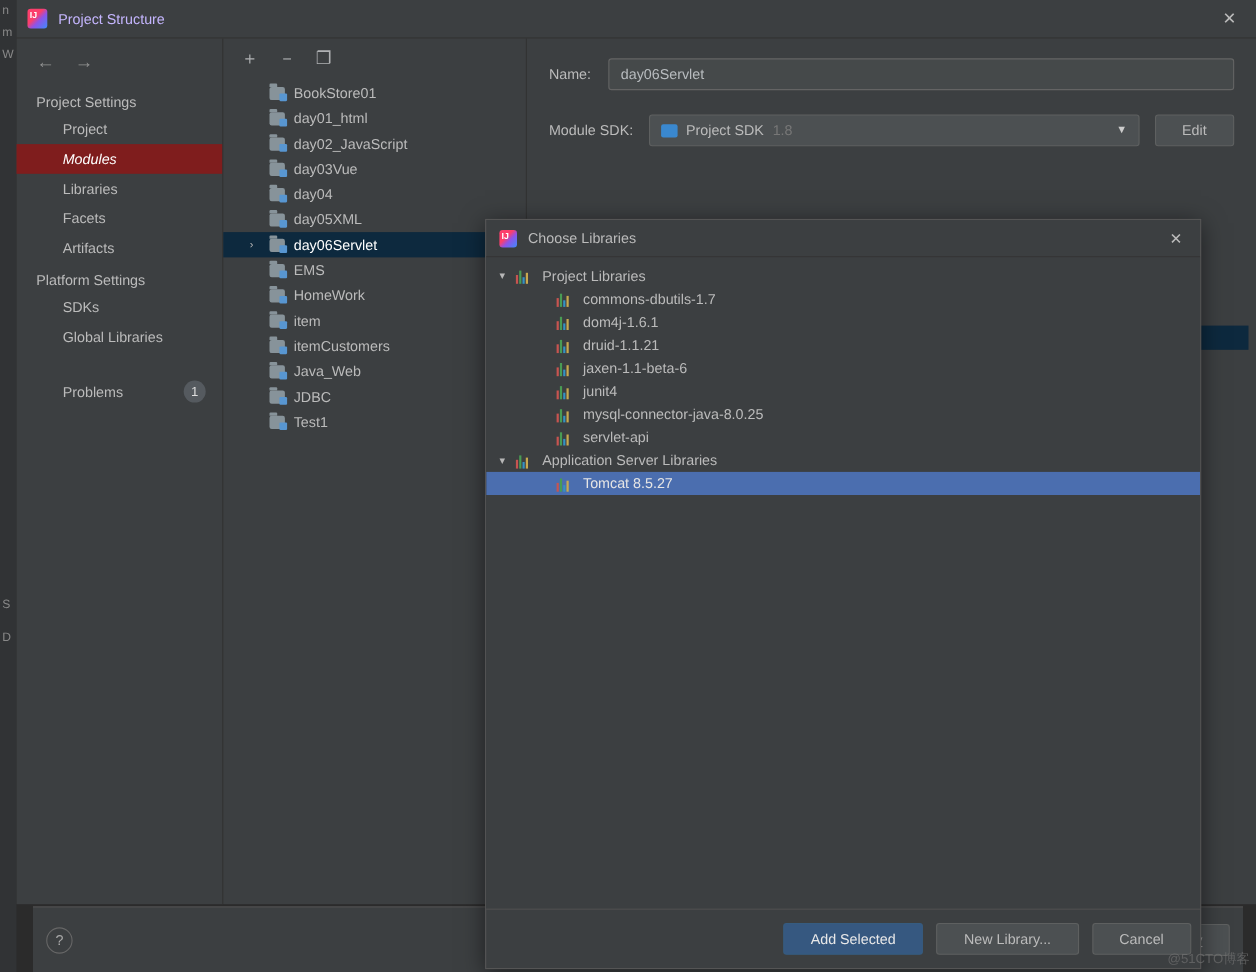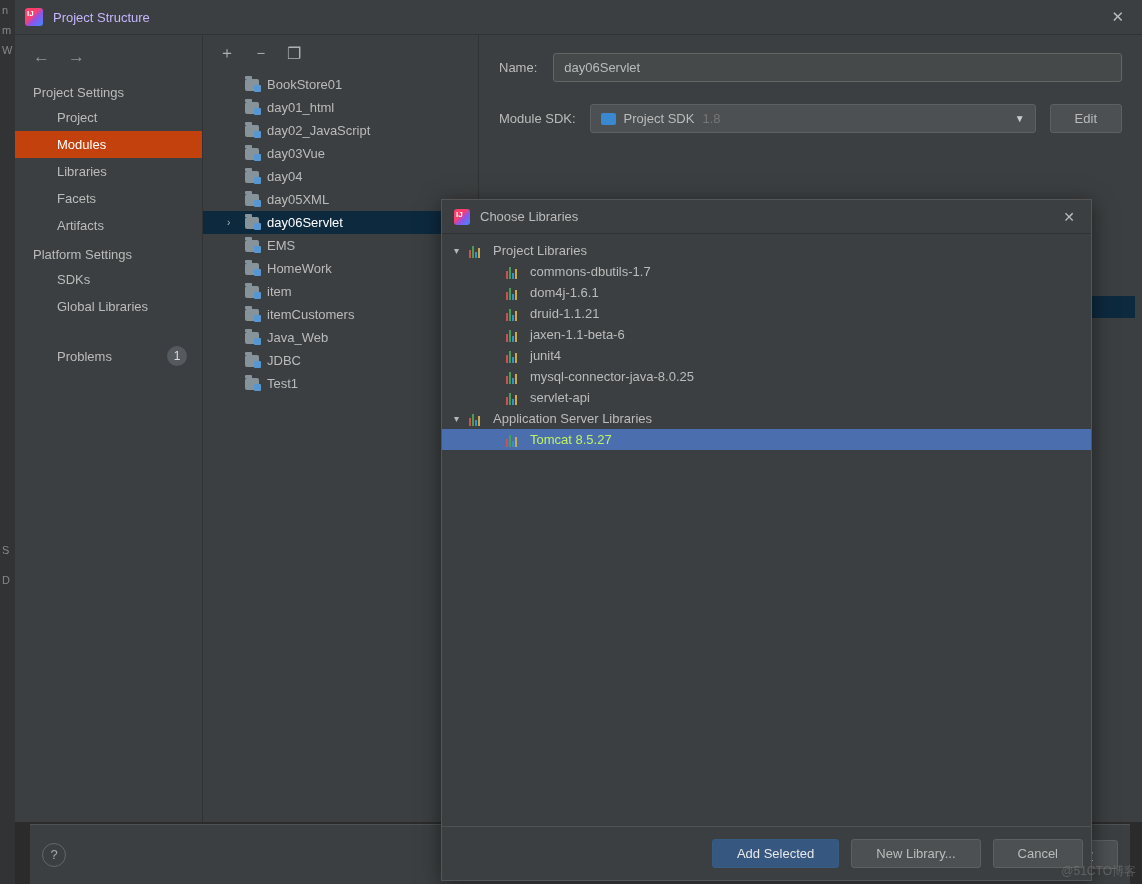--- a/index.html
+++ b/index.html
@@ -13,21 +13,21 @@
 
   
   .main { display: flex; height: 787px; }
 
   
   .sidebar { width: 188px; background: #3c3f41; border-right: 1px solid #323232; padding-top: 10px; }
   .nav-arrows { display: flex; gap: 18px; padding: 2px 18px 10px; }
   .nav-arrows span { color: #939393; font-size: 17px; cursor: pointer; }
   .side-group { color: #bbbbbb; padding: 8px 18px 4px; font-size: 13px; }
   .side-item { padding: 6px 18px 6px 42px; color: #bbbbbb; cursor: pointer; font-size: 13px; }
-  .side-item.selected { background: #c2410c; color: #ffffff; }
+  .side-item.selected { background: #7f1d1d; color: #ffffff; font-style: italic; }
   .side-item.problems { display: flex; align-items: center; justify-content: space-between; padding-right: 15px; margin-top: 20px; padding-left: 42px; }
   .badge { background: #555a5f; color: #ddd; border-radius: 10px; width: 20px; height: 20px; display: inline-flex; align-items: center; justify-content: center; font-size: 12px; }
 
   
   .module-col { width: 276px; background: #3c3f41; border-right: 1px solid #323232; }
   .module-toolbar { height: 30px; display: flex; align-items: center; gap: 18px; padding: 6px 16px 0; color: #afb1b3; font-size: 16px; }
   .module-toolbar span { cursor: pointer; }
   .module-list { padding-top: 8px; }
   .module-item { display: flex; align-items: center; padding: 4px 8px 4px 24px; gap: 8px; cursor: pointer; font-size: 13px; color: #bbb; }
   .module-item.selected { background: #0d293e; color: #fff; }
@@ -59,21 +59,21 @@
   
   .dialog { position: absolute; left: 441px; top: 199px; width: 651px; height: 682px; background: #3c3f41; border: 1px solid #555555; box-shadow: 0 4px 20px rgba(0,0,0,0.5); display: flex; flex-direction: column; }
   .dialog-title { height: 34px; display: flex; align-items: center; padding: 0 12px; color: #bbbbbb; font-size: 13px; border-bottom: 1px solid #323232; }
   .dialog-title .app-icon { width: 16px; height: 16px; margin-right: 10px; }
   .dialog-title .dclose { margin-left: auto; color: #bbbbbb; font-size: 14px; cursor: pointer; padding: 4px; }
   .dialog-body { flex: 1; overflow: auto; background: #3c3f41; padding: 6px 0; }
 
   .tree-row { display: flex; align-items: center; padding: 3px 12px; gap: 8px; color: #bbbbbb; font-size: 13px; cursor: pointer; }
   .tree-row.child { padding-left: 64px; }
   .tree-row.group .chev { color: #b7b7b7; font-size: 10px; margin-right: 2px; }
-  .tree-row.selected { background: #4b6eaf; color: #bef264; align-items: center; }
+  .tree-row.selected { background: #4b6eaf; color: #e5e5e5; align-items: center; }
   .lib-icon {
     width: 16px; height: 14px; display: inline-flex; align-items: flex-end; gap: 1px;
   }
   .lib-icon i { width: 2px; display: inline-block; }
   .lib-icon i:nth-child(1){ height:8px; background:#c75450;}
   .lib-icon i:nth-child(2){ height:12px; background:#499c54;}
   .lib-icon i:nth-child(3){ height:6px; background:#3592c4;}
   .lib-icon i:nth-child(4){ height:10px; background:#c9a94f;}
 
   .dialog-footer { height: 54px; border-top: 1px solid #515151; display: flex; align-items: center; justify-content: flex-end; gap: 12px; padding: 0 8px; }

